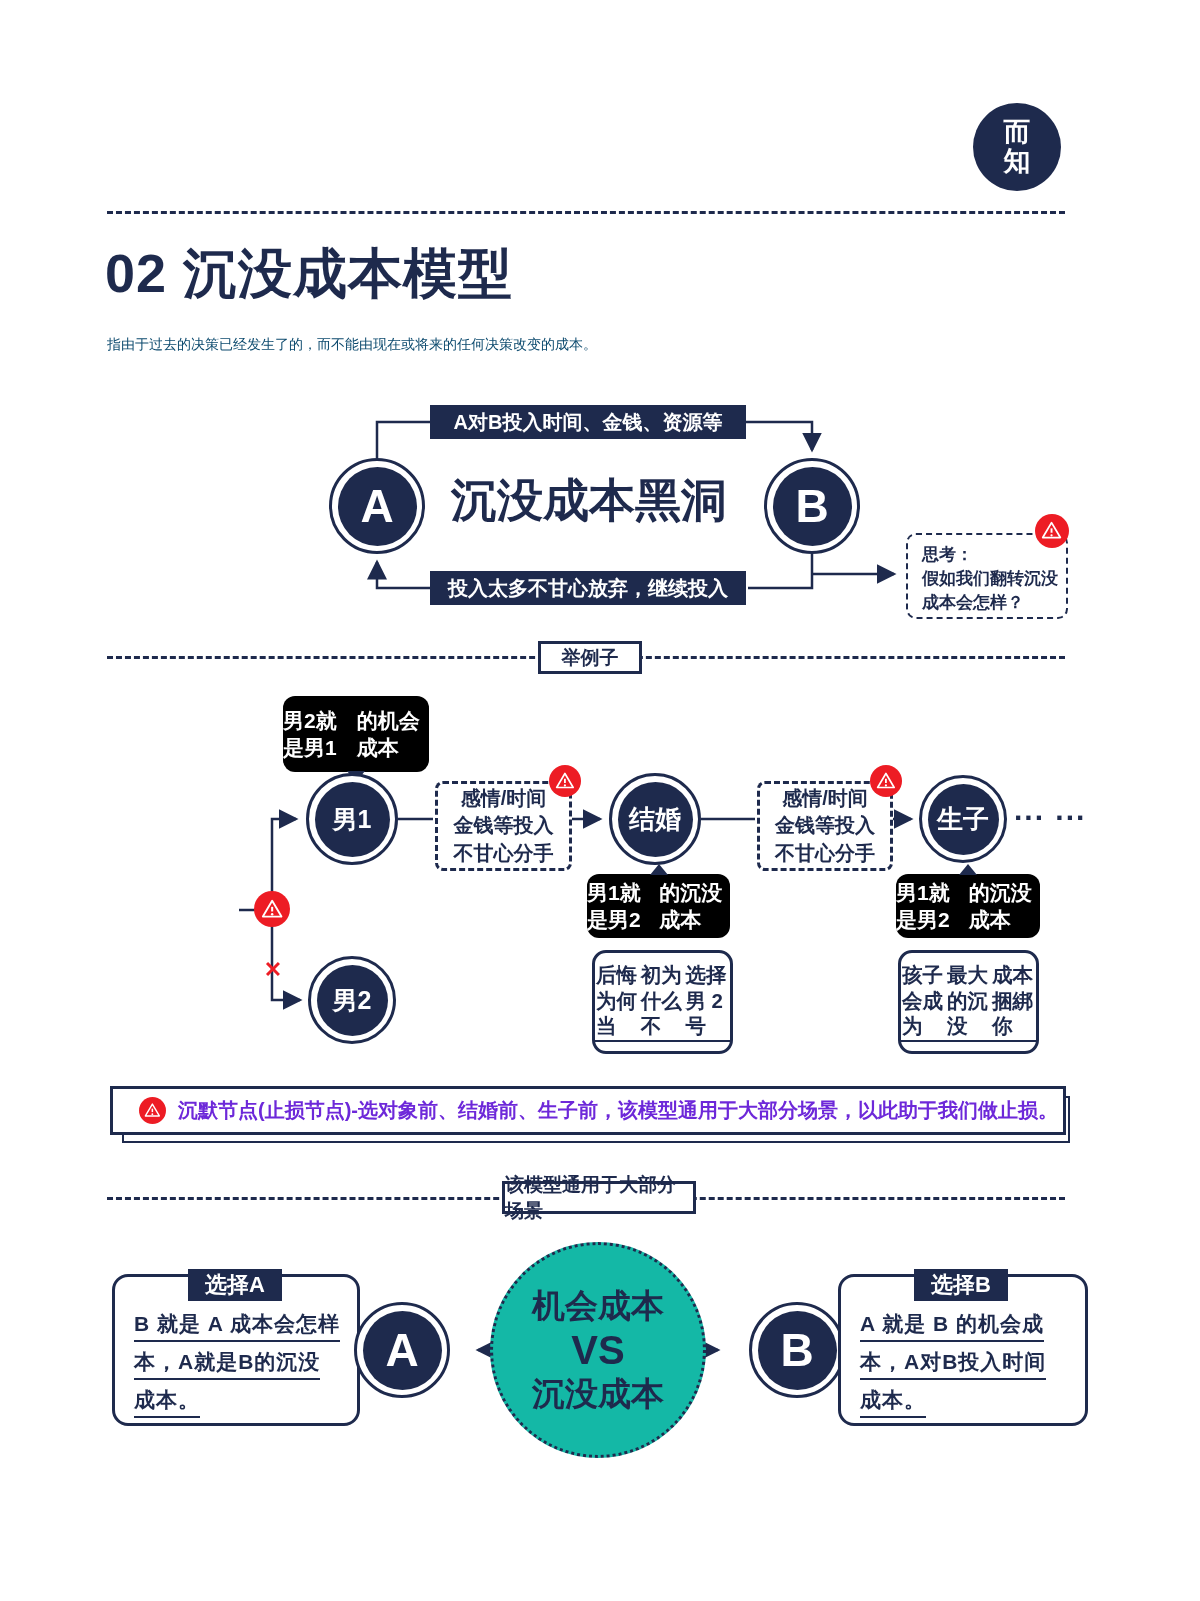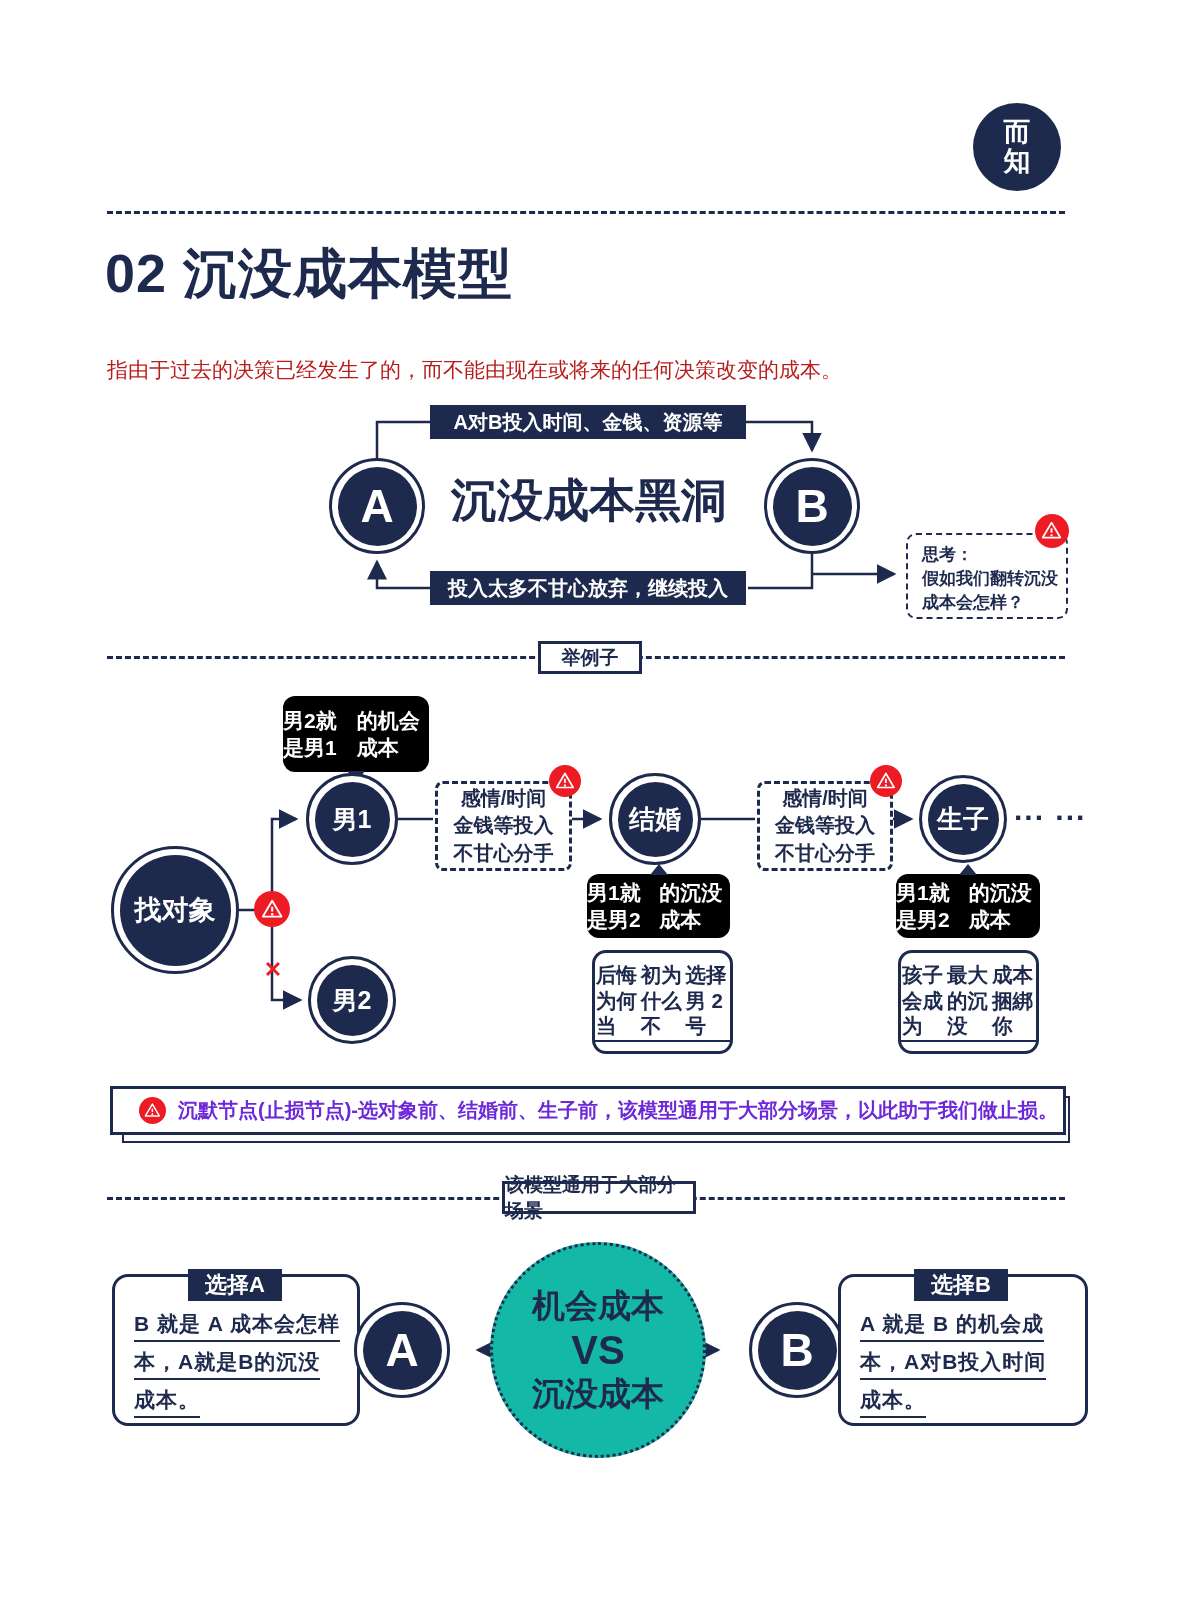--- a/index.html
+++ b/index.html
@@ -16,21 +16,21 @@
 
   
   .dash-line { border-top:3px dashed #1e2a4d; height:0; z-index:1; }
   .divider-label { background:#fff; border:3px solid #1e2a4d; color:#1e2a4d;
                    font-weight:bold; font-size:19px; display:flex; align-items:center;
                    justify-content:center; z-index:2; }
 
   
   .page-title { left:105px; top:238px; font-size:54px; font-weight:900; color:#1e2a4d;
                 letter-spacing:1px; z-index:2; }
-  .page-subtitle { left:107px; top:356px; font-size:21px; font-weight:500; color:#b91c1c; z-index:2; }
+  .page-subtitle { left:107px; top:336px; font-size:14px; font-weight:500; color:#0c4a6e; z-index:2; }
 
   
   .bar { background:#1e2a4d; color:#fff; font-weight:bold; font-size:20px;
          display:flex; align-items:center; justify-content:center; z-index:2; }
 
   .blackhole-title { left:426px; top:470px; width:326px; text-align:center;
                      font-size:46px; font-weight:900; color:#1e2a4d; z-index:2; }
 
   
   .node { border:3px solid #1e2a4d; border-radius:50%; background:#fff;
@@ -167,23 +167,20 @@
 
   <div class="abs dash-line" style="left:107px; top:656px; width:958px;"></div>
   <div class="abs divider-label" style="left:538px; top:641px; width:104px; height:33px;">举例子</div>
 
   <div class="abs bubble" style="left:283px; top:696px; width:146px; height:76px;">
     <div>男2就是男1</div>
     <div>的机会成本</div>
     <div class="tail-down"></div>
   </div>
 
-  <div class="abs node" style="left:111px; top:846px; width:128px; height:128px;">
-    <div class="inner" style="font-size:27px;">找对象</div>
-  </div>
   <div class="abs warn" style="left:254px; top:891px; width:36px; height:36px;">
     <svg viewBox="0 0 24 24">
         <path d="M12 3 L22 20 H2 Z" fill="none" stroke="#fff" stroke-width="2" stroke-linejoin="round"></path>
         <line x1="12" y1="9.5" x2="12" y2="14.5" stroke="#fff" stroke-width="2.2"></line>
         <circle cx="12" cy="17.4" r="1.3" fill="#fff"></circle>
       </svg>
   </div>
   <div class="abs red-x" style="left:261px; top:957px; width:24px; text-align:center;">✕</div>
 
   <div class="abs node" style="left:306px; top:773px; width:92px; height:92px;">

